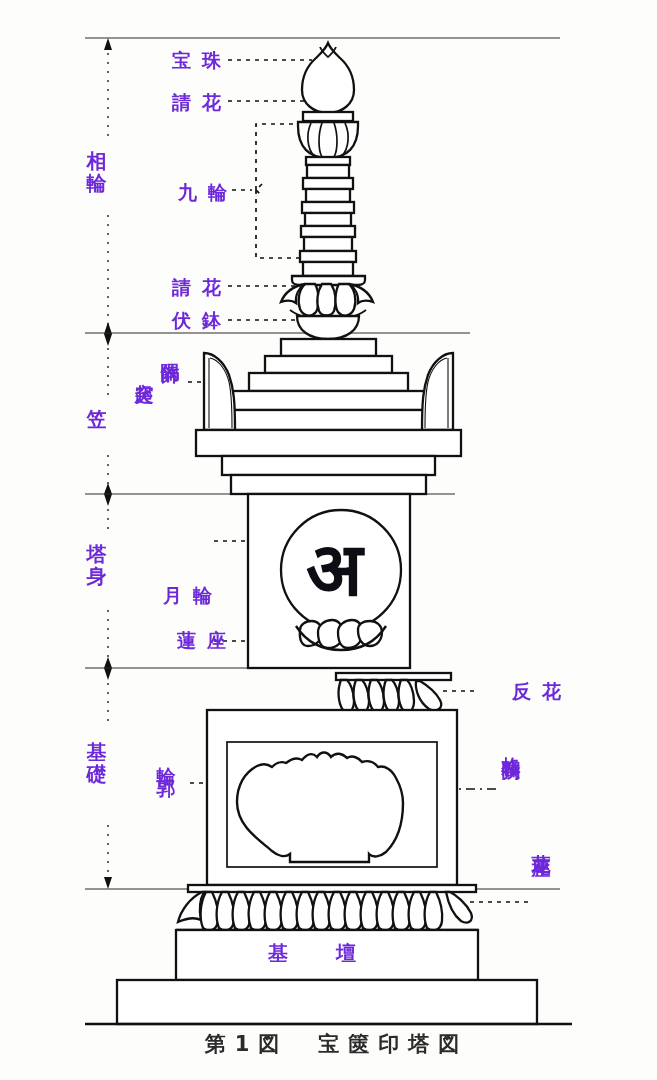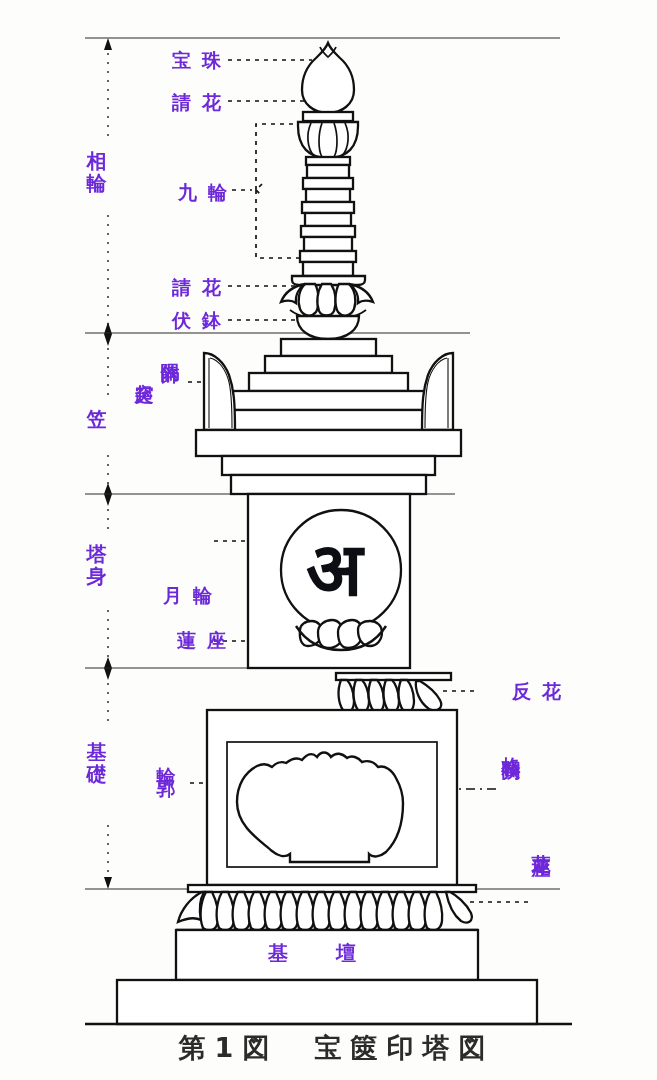--- a/index.html
+++ b/index.html
@@ -38,21 +38,21 @@
     writing-mode:vertical-rl;
     text-orientation:upright;
     font-size:20px;
     letter-spacing:8px;
   }
   .caption {
     position:absolute;
     left:16px; right:0;
     top:1030px;
     text-align:center;
-    font-size:27px;
+    font-size:21px;
     font-weight:700;
     color:#2b2b2b;
     letter-spacing:9px;
     font-family:"DejaVu Sans", sans-serif;
   }
   .bonji {
     position:absolute;
     font-size:74px;
     font-weight:700;
     color:#0d0d14;

